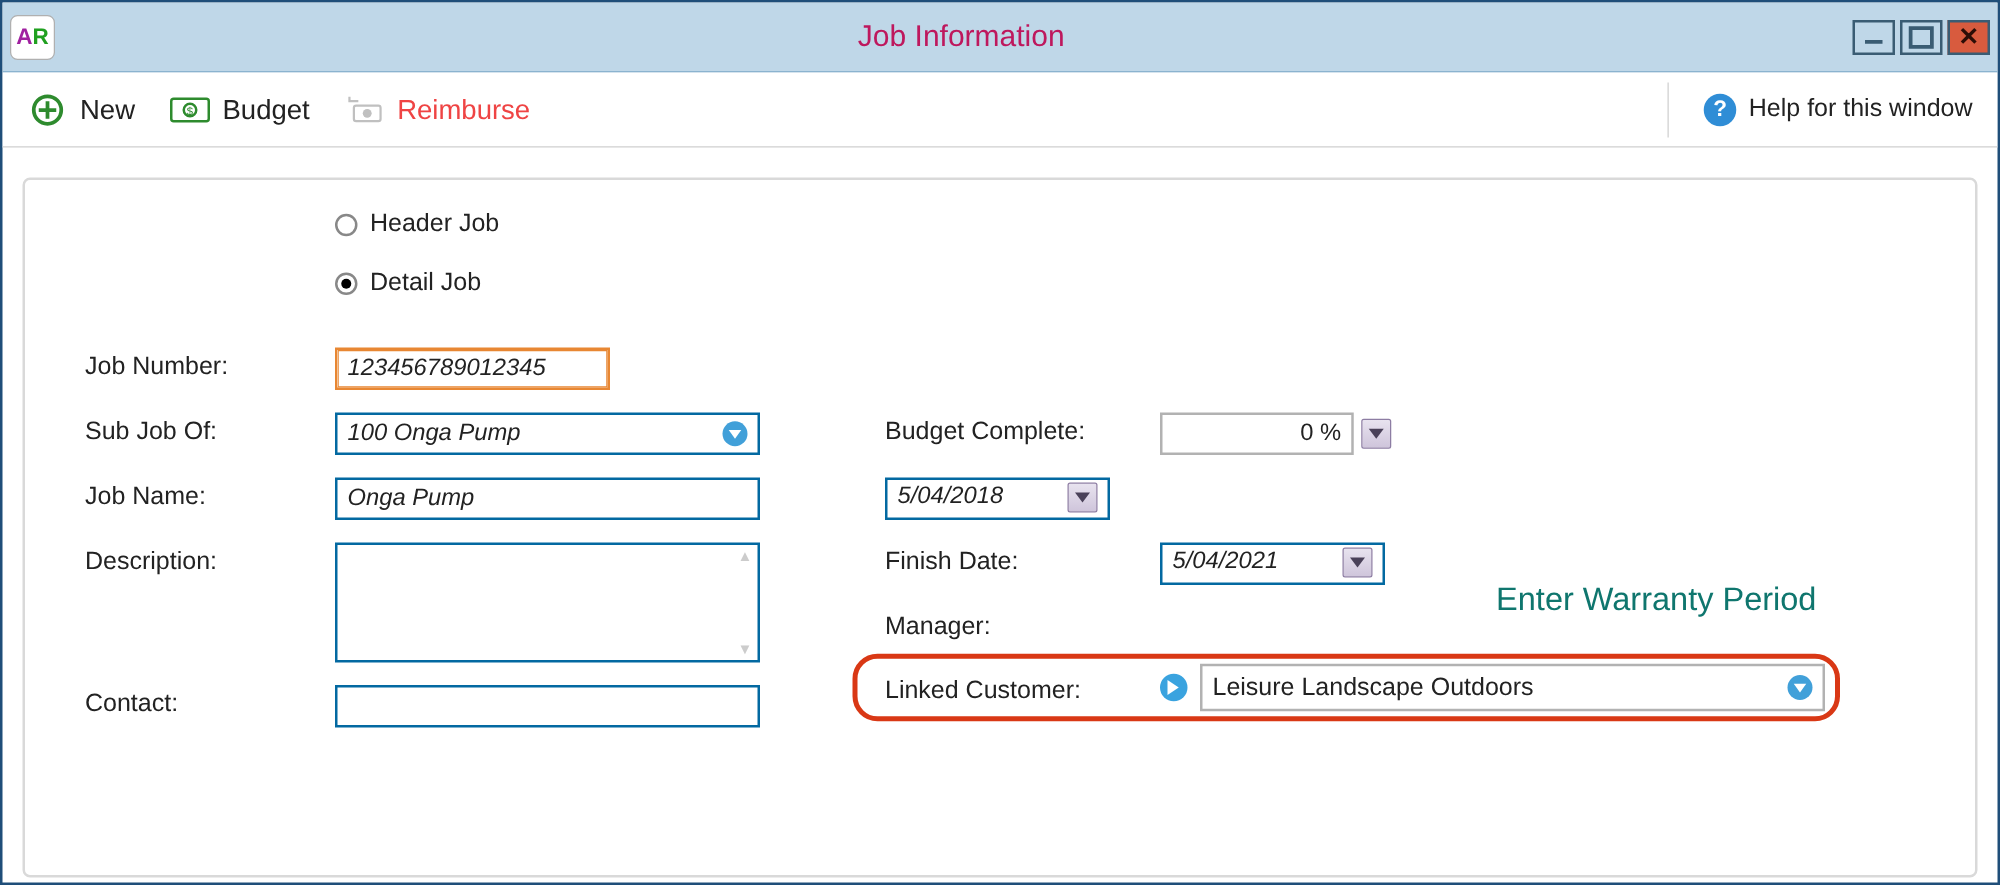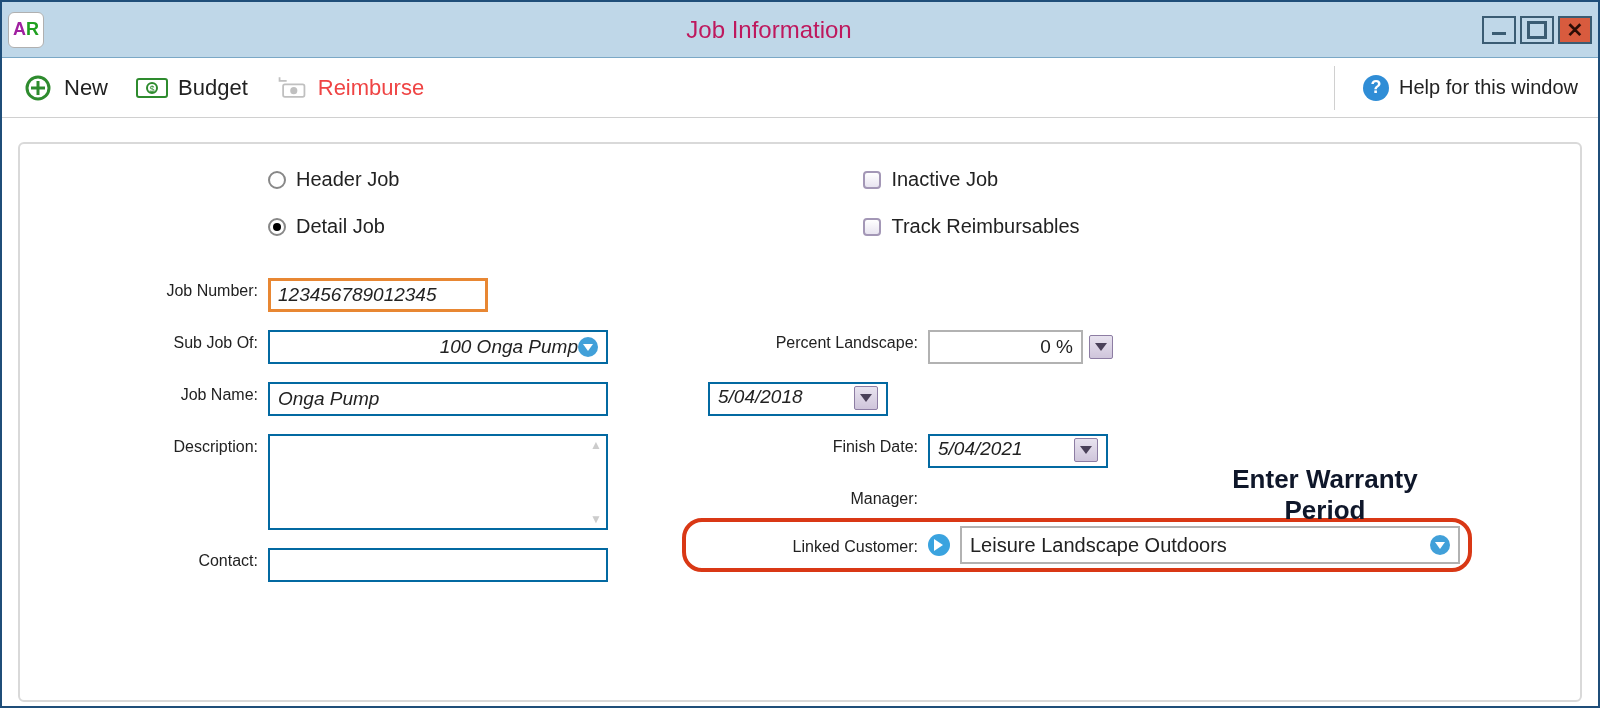--- a/index.html
+++ b/index.html
@@ -50,28 +50,28 @@
   .radio.checked::after { content:""; width:8px; height:8px; background:#000; border-radius:50%; }
   .chk {
     width:18px; height:18px; border:2px solid #a397b6; border-radius:4px; background:linear-gradient(#fff,#e8e4f0); cursor:pointer;
   }
 
   .form-area { display:flex; gap: 60px; }
   .left-form, .right-form { display:flex; flex-direction:column; gap: 18px; }
   .right-form { margin-left: 40px; }
 
   .field { display:flex; align-items:flex-start; gap: 10px; }
-  .field label { width: 190px; text-align: right; font-size: 16px; padding-top: 4px; }
+  .field label { width: 190px; font-size: 20px; padding-top: 4px; }
   .right-form .field label { width: 210px; }
   .input, .input-combo, .textarea, .input-date {
     height: 34px; border: 2px solid #0369a1; background:#fff; font-size: 19px; padding: 2px 8px; display:flex; align-items:center;font-style:italic;
   }
   .input.highlight { border-color: #e88733; box-shadow: 0 0 0 1px #e88733 inset; }
   .input { width: 340px; }
-  .input-combo { width: 340px; display:flex; align-items:center; justify-content:flex-end; }
+  .input-combo { width: 340px; display:flex; align-items:center; justify-content:space-between; }
   .textarea { width: 340px; height: 96px; align-items:flex-start; position:relative; }
   .textarea .scroll-hint { position:absolute; right:2px; top:2px; bottom:2px; width:16px; display:flex; flex-direction:column; justify-content:space-between; align-items:center; color:#ccc; font-size:12px; }
   .input-date { width: 180px; display:flex; align-items:flex-start; justify-content:space-between; }
   .pct-box { width: 155px; height:34px; border:2px solid #b2b2b2; text-align:right; padding:2px 8px; font-size:19px; display:flex; align-items:center; justify-content:flex-end; }
   .dd-btn {
     width:24px; height:24px; border:1px solid #8d7da3; background:linear-gradient(#e8e3ef,#cfc5db); display:flex; align-items:center; justify-content:center; cursor:pointer; border-radius:2px;
   }
   .dd-btn::after { content:""; width:0; height:0; border-left:6px solid transparent; border-right:6px solid transparent; border-top:8px solid #4a4159; }
   .combo-arrow {
     width:20px; height:20px; border-radius:50%; background:#41a0d9; position:relative; cursor:pointer; flex-shrink:0;
@@ -85,21 +85,21 @@
   .manager-box { width: 380px; height:38px; border:2px solid #b2b2b2; display:flex; align-items:center; justify-content:center; font-size:22px; font-weight:bold; color:#d93815; }
 
   .linked-row { display:flex; align-items:center; gap:10px; position:relative; }
   .linked-input { width: 500px; height:38px; border:2px solid #b2b2b2; display:flex; align-items:center; justify-content:space-between; padding:2px 8px; font-size:20px; }
   .linked-callout {
     position:absolute; left: -26px; right: -12px; top: -8px; bottom: -8px;
     border: 4px solid #d93815; border-radius: 20px; pointer-events:none;
   }
 
   .annotation-warranty {
-    position:absolute; left:1170px; top:320px; width:270px; color:#0f172a; font-size:26px; font-weight:bold; text-align:center; line-height:1.2;
+    position:absolute; left:1170px; top:320px; width:270px; color:#0f766e; font-size:26px; font-weight:normal; text-align:center; line-height:1.2;
   }
 </style>
 </head>
 <body>
 
 <div class="window">
 
   <div class="titlebar">
     <div class="app-icon">
       <span><span style="color:#a020a0">A</span><span style="color:#20a020">R</span></span>
@@ -156,30 +156,20 @@
       <div class="col">
         <div class="radio-line">
           <span class="radio"></span>
           <span>Header Job</span>
         </div>
         <div class="radio-line">
           <span class="radio checked"></span>
           <span>Detail Job</span>
         </div>
       </div>
-      <div class="col" style="margin-left:380px;">
-        <div class="check-line">
-          <span class="chk"></span>
-          <span>Inactive Job</span>
-        </div>
-        <div class="check-line">
-          <span class="chk"></span>
-          <span>Track Reimbursables</span>
-        </div>
-      </div>
     </div>
 
     <div class="form-area">
 
       <div class="left-form">
         <div class="field">
           <label>Job Number:</label>
           <div class="input highlight" style="width:220px">
             <span>123456789012345</span>
           </div>
@@ -211,21 +201,21 @@
           <label>Contact:</label>
           <div class="input">
             <span></span>
           </div>
         </div>
       </div>
 
       <div class="right-form">
         <div style="height:34px"></div>
         <div class="field">
-          <label>Percent Landscape:</label>
+          <label>Budget Complete:</label>
           <div style="display:flex; gap:6px; align-items:center;">
             <div class="pct-box">
               <span>0 %</span>
             </div>
             <span class="dd-btn"></span>
           </div>
         </div>
         <div class="field">
           <div style="display:flex; gap:0; align-items:center;">
             <div class="input-date">

